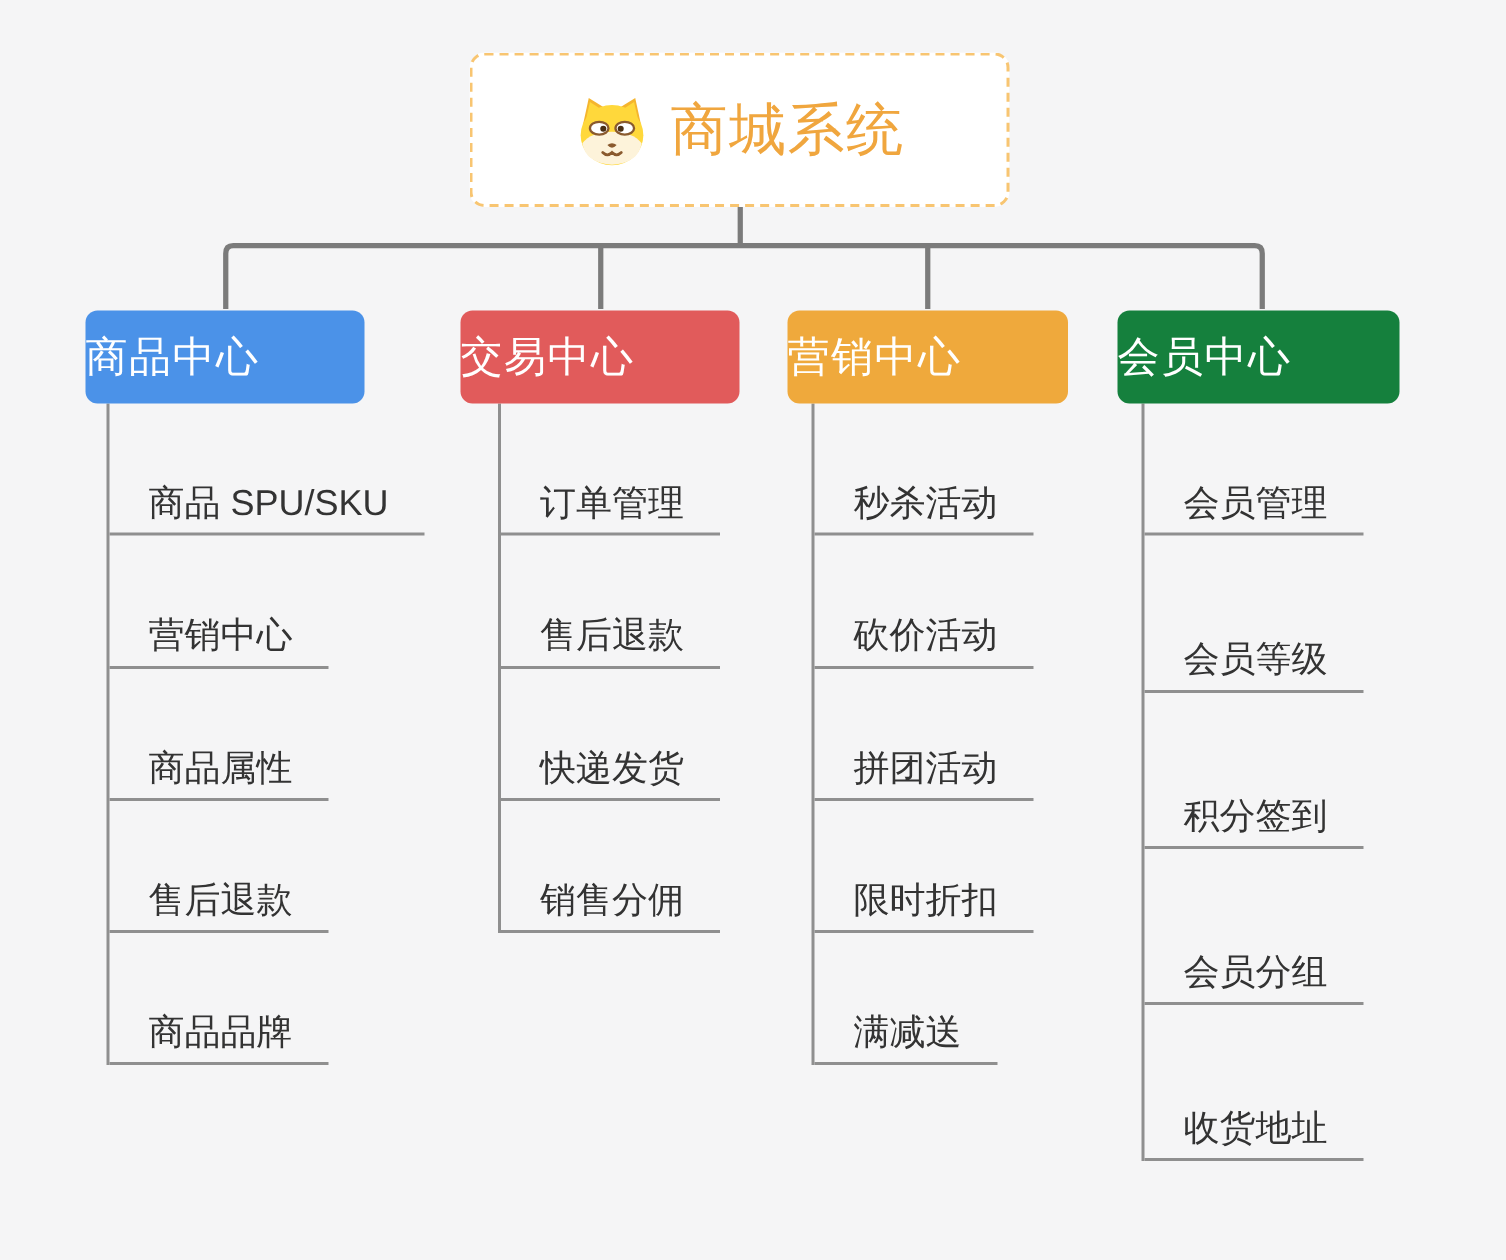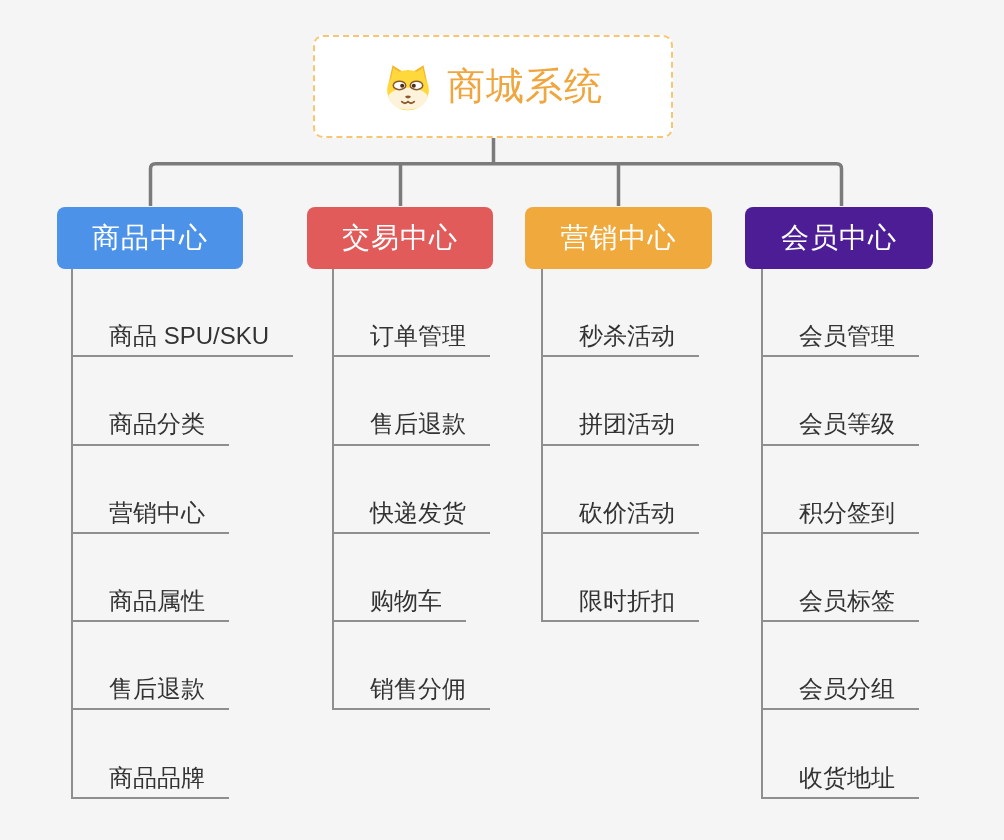--- a/index.html
+++ b/index.html
@@ -44,21 +44,20 @@
   .root-icon{width:50px;height:48px;flex:0 0 auto;}
   
   .branch-node{
     position:absolute;
     top:207px;
     height:62px;
     box-sizing:border-box;
     border-radius:8px;
     display:flex;
     align-items:center;
-    justify-content:center;
     color:#ffffff;
     font-size:28px;
     letter-spacing:1px;
     white-space:nowrap;
     z-index:2;
   }
   .branch-1{left:57px;width:186px;}
   .branch-2{left:307px;width:186px;}
   .branch-3{left:525px;width:187px;}
   .branch-4{left:745px;width:188px;}
@@ -67,29 +66,29 @@
     position:absolute;
     top:269px;
     display:flex;
     flex-direction:column;
     border-left:2.5px solid #8f8f8f;
     z-index:1;
   }
   .col-1{left:71px;}
   .col-2{left:332px;}
   .col-3{left:541px;}
-  .col-4{left:761px;}
+  .col-4{left:761px;gap:16px;}
   .leaf{
     height:88.3px;
     box-sizing:border-box;
     display:flex;
     align-items:flex-end;
     width:fit-content;
     border-bottom:2.5px solid #8f8f8f;
-    padding:0 24px 7px 36px;
+    padding:0 24px 7px 26px;
   }
   .leaf-label{
     font-size:24px;
     line-height:1.05;
     color:#333333;
     white-space:nowrap;
   }
 </style>
 </head>
 <body>
@@ -125,32 +124,29 @@
 
   <div class="branch-node branch-1" style="background: rgb(75, 146, 232);">
     <span>商品中心</span>
   </div>
   <div class="branch-node branch-2" style="background: rgb(225, 91, 91);">
     <span>交易中心</span>
   </div>
   <div class="branch-node branch-3" style="background: rgb(239, 169, 60);">
     <span>营销中心</span>
   </div>
-  <div class="branch-node branch-4" style="background: #4c1d95;">
+  <div class="branch-node branch-4" style="background: #15803d;">
     <span>会员中心</span>
   </div>
 
   <div class="child-column col-1">
     <div class="leaf">
         <span class="leaf-label">商品 SPU/SKU</span>
       </div>
     <div class="leaf">
-        <span class="leaf-label">商品分类</span>
-      </div>
-    <div class="leaf">
         <span class="leaf-label">营销中心</span>
       </div>
     <div class="leaf">
         <span class="leaf-label">商品属性</span>
       </div>
     <div class="leaf">
         <span class="leaf-label">售后退款</span>
       </div>
     <div class="leaf">
         <span class="leaf-label">商品品牌</span>
@@ -161,56 +157,53 @@
     <div class="leaf">
         <span class="leaf-label">订单管理</span>
       </div>
     <div class="leaf">
         <span class="leaf-label">售后退款</span>
       </div>
     <div class="leaf">
         <span class="leaf-label">快递发货</span>
       </div>
     <div class="leaf">
-        <span class="leaf-label">购物车</span>
-      </div>
-    <div class="leaf">
         <span class="leaf-label">销售分佣</span>
       </div>
   </div>
 
   <div class="child-column col-3">
     <div class="leaf">
         <span class="leaf-label">秒杀活动</span>
       </div>
     <div class="leaf">
+        <span class="leaf-label">砍价活动</span>
+      </div>
+    <div class="leaf">
         <span class="leaf-label">拼团活动</span>
       </div>
     <div class="leaf">
-        <span class="leaf-label">砍价活动</span>
-      </div>
-    <div class="leaf">
         <span class="leaf-label">限时折扣</span>
       </div>
+    <div class="leaf">
+        <span class="leaf-label">满减送</span>
+      </div>
   </div>
 
   <div class="child-column col-4">
     <div class="leaf">
         <span class="leaf-label">会员管理</span>
       </div>
     <div class="leaf">
         <span class="leaf-label">会员等级</span>
       </div>
     <div class="leaf">
         <span class="leaf-label">积分签到</span>
       </div>
     <div class="leaf">
-        <span class="leaf-label">会员标签</span>
-      </div>
-    <div class="leaf">
         <span class="leaf-label">会员分组</span>
       </div>
     <div class="leaf">
         <span class="leaf-label">收货地址</span>
       </div>
   </div>
 
 </div>
 
 </body></html>

